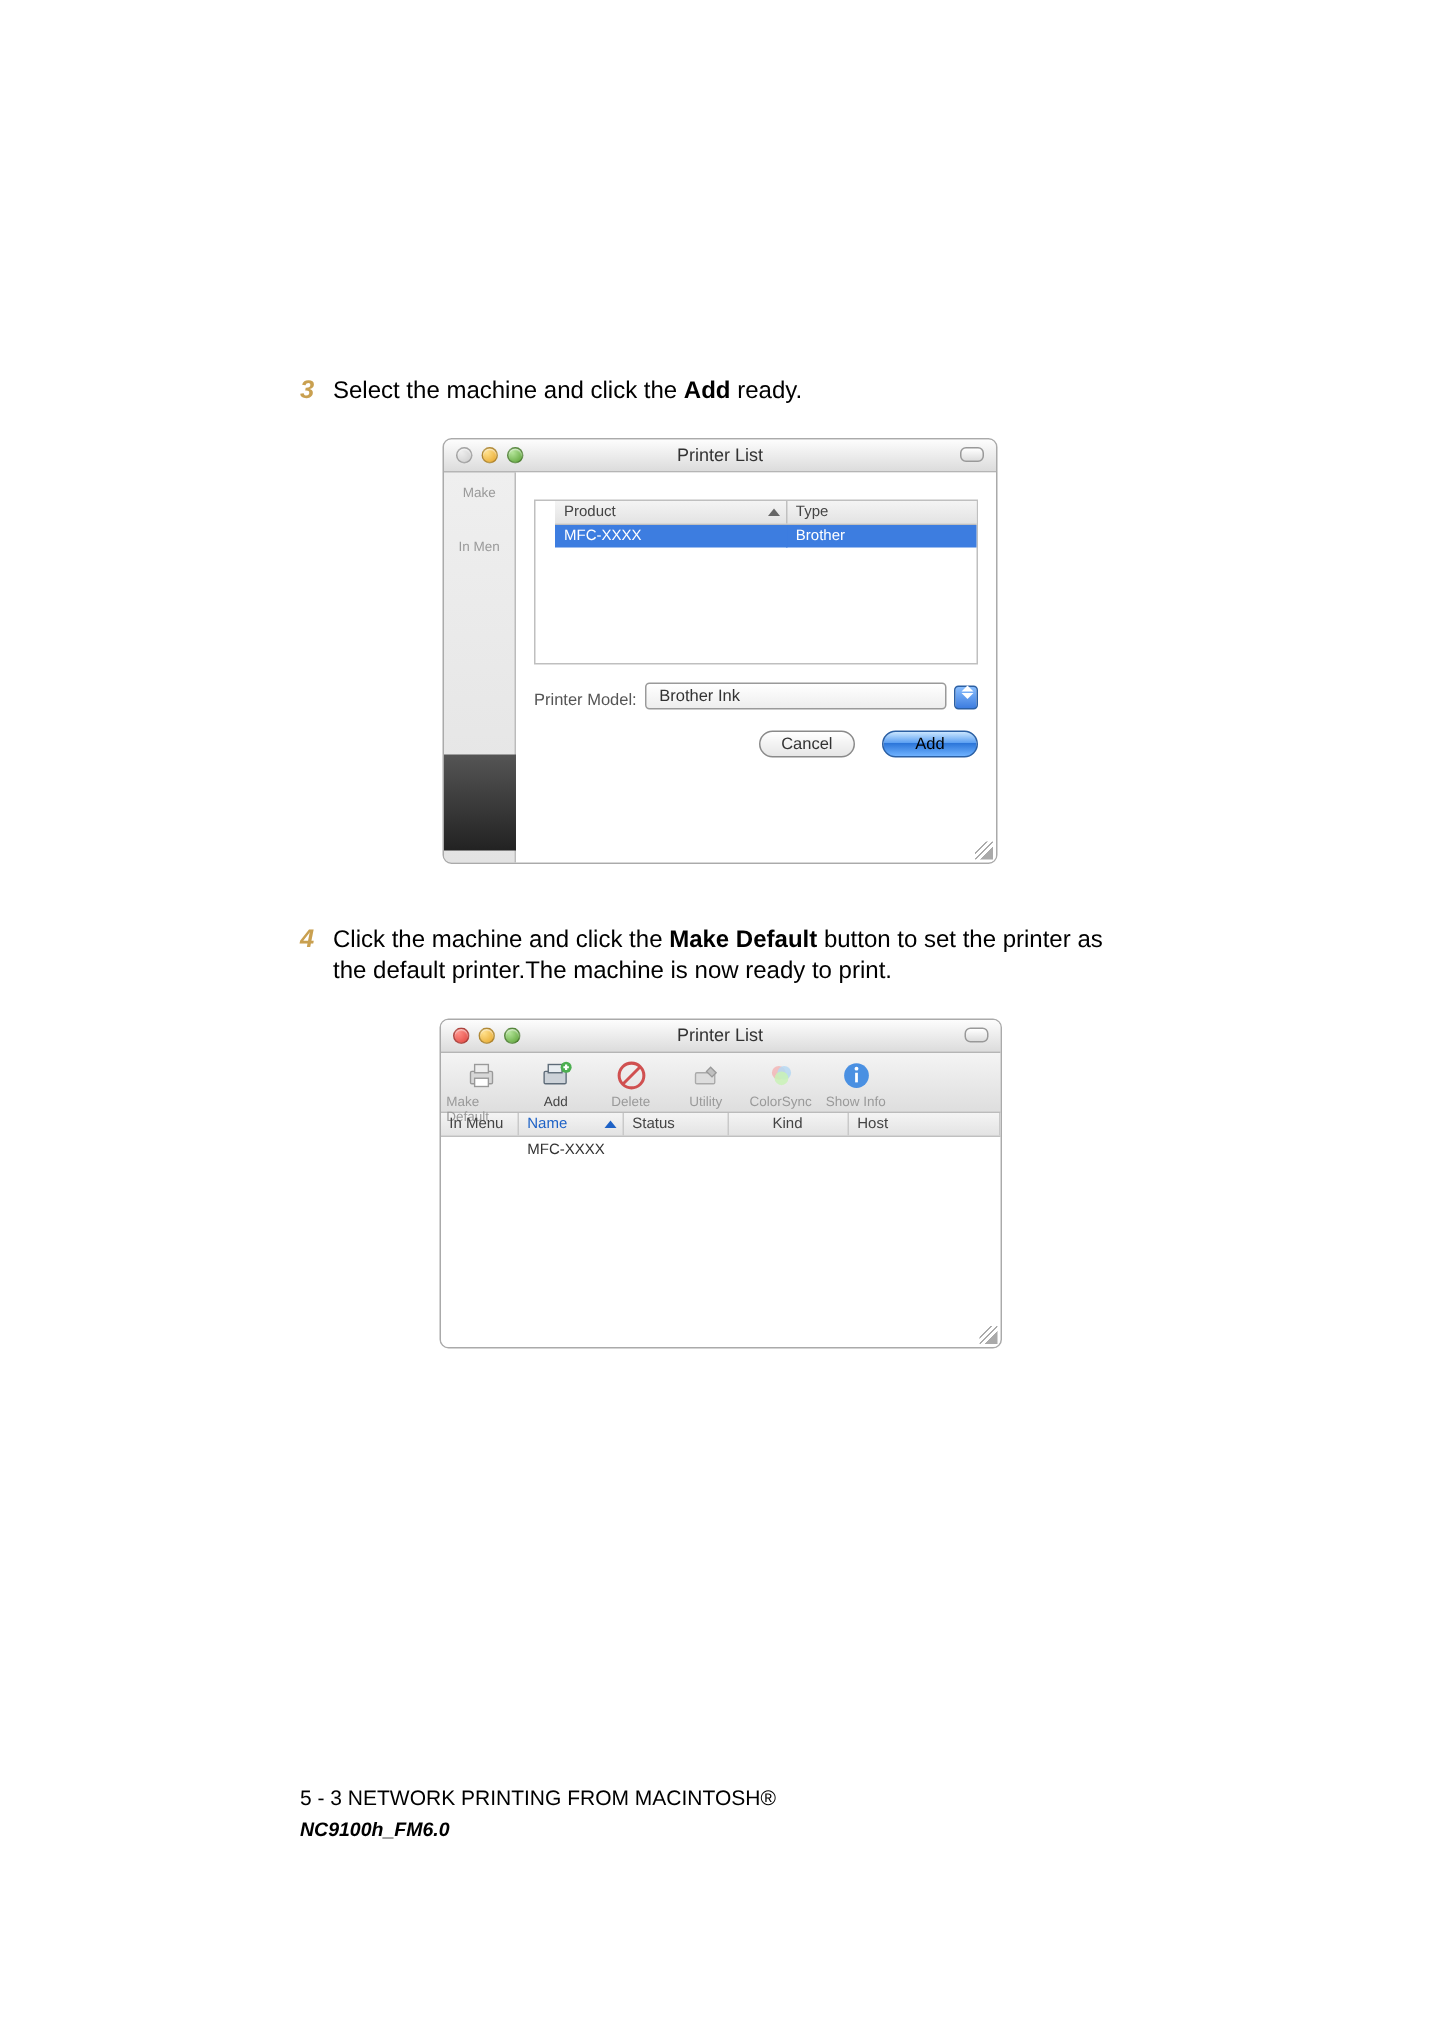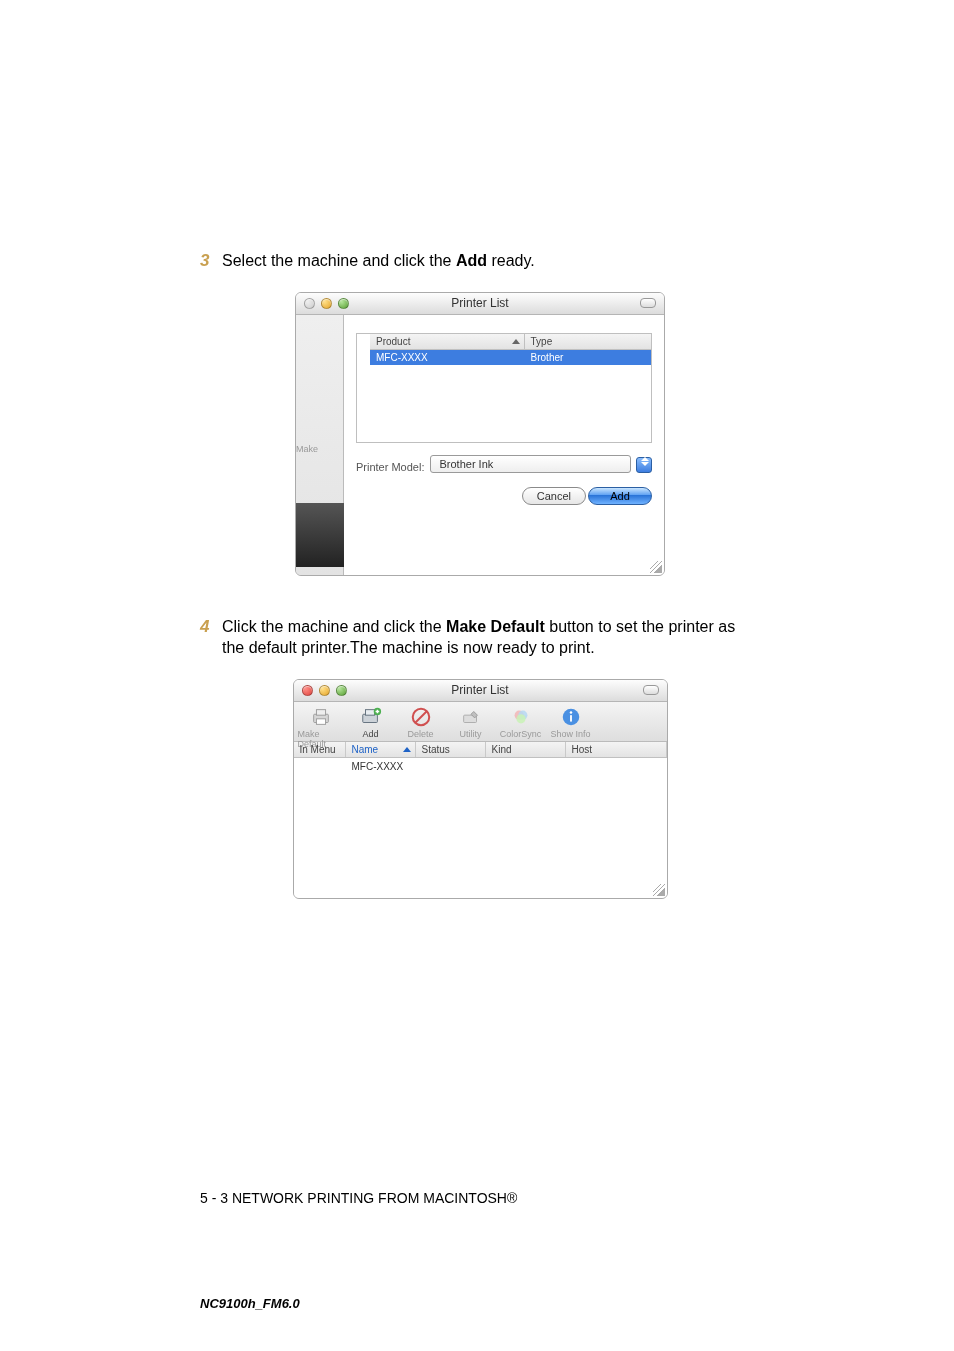--- a/index.html
+++ b/index.html
@@ -90,21 +90,21 @@
     height: 260px;
   }
   .dlg1-side {
     width: 48px;
     background: linear-gradient(#efefef,#e3e3e3);
     border-right: 1px solid #bbb;
     padding-top: 8px;
     font-size: 9px;
     color: #9a9a9a;
     display: flex;
-    flex-direction: row;
+    flex-direction: column;
     align-items: center;
     gap: 26px;
   }
   .dark-strip {
     position: absolute;
     left: 0; width: 48px;
     top: 210px; height: 64px;
     background: linear-gradient(#555,#222);
   }
   .dlg1-main {
@@ -183,21 +183,21 @@
     align-items: flex-end;
     gap: 6px;
     font-size: 11px;
   }
   .pm-label { color: #555; }
   .pm-pop { flex: 1; }
   .btn-row {
     margin-top: 14px;
     display: flex;
     justify-content: flex-end;
-    gap: 2px;
+    gap: 18px;
   }
   .aqua-btn {
     display: inline-block;
     min-width: 64px;
     text-align: center;
     font-size: 11px;
     padding: 2px 14px;
     border: 1px solid #8a8a8a;
     border-radius: 11px;
     background: linear-gradient(#fff,#e6e6e6);
@@ -240,38 +240,38 @@
     display:flex;
     background: linear-gradient(#f4f4f4,#e3e3e3);
     border-bottom:1px solid #c0c0c0;
     font-size:10px; color:#444;
   }
   .list2-head div { padding: 2px 6px; border-right:1px solid #c9c9c9; }
   .c-menu{flex:0 0 52px;}
   .c-name{flex:0 0 70px; color:#1e62c6; position:relative;}
   .c-name .sort-tri{border-bottom-color:#1e62c6;}
   .c-status{flex:0 0 70px;}
-  .c-kind{flex:0 0 80px;}
+  .c-kind{flex:0 0 80px;text-align:center;}
   .c-host{flex:1; border-right:none;}
   .list2-body {
     height: 140px;
     background:#fff;
     font-size: 10px;
     color:#333;
     padding-top:2px;
   }
   .list2-row { display:flex; }
   .list2-row div { padding:1px 6px; }
 
   .footer {
     position:absolute; left:200px; top:1190px;
     font-size:14px;
   }
   .footid {
-    position:absolute; left:200px; top:1296px;
+    position:absolute; left:200px; top:1212px;
     font-size:13px; font-style:italic; font-weight:bold;
   }
 </style>
 </head>
 <body>
 
 <div class="content">
 
   <div class="step-line">
     <span class="step-num">3</span>

